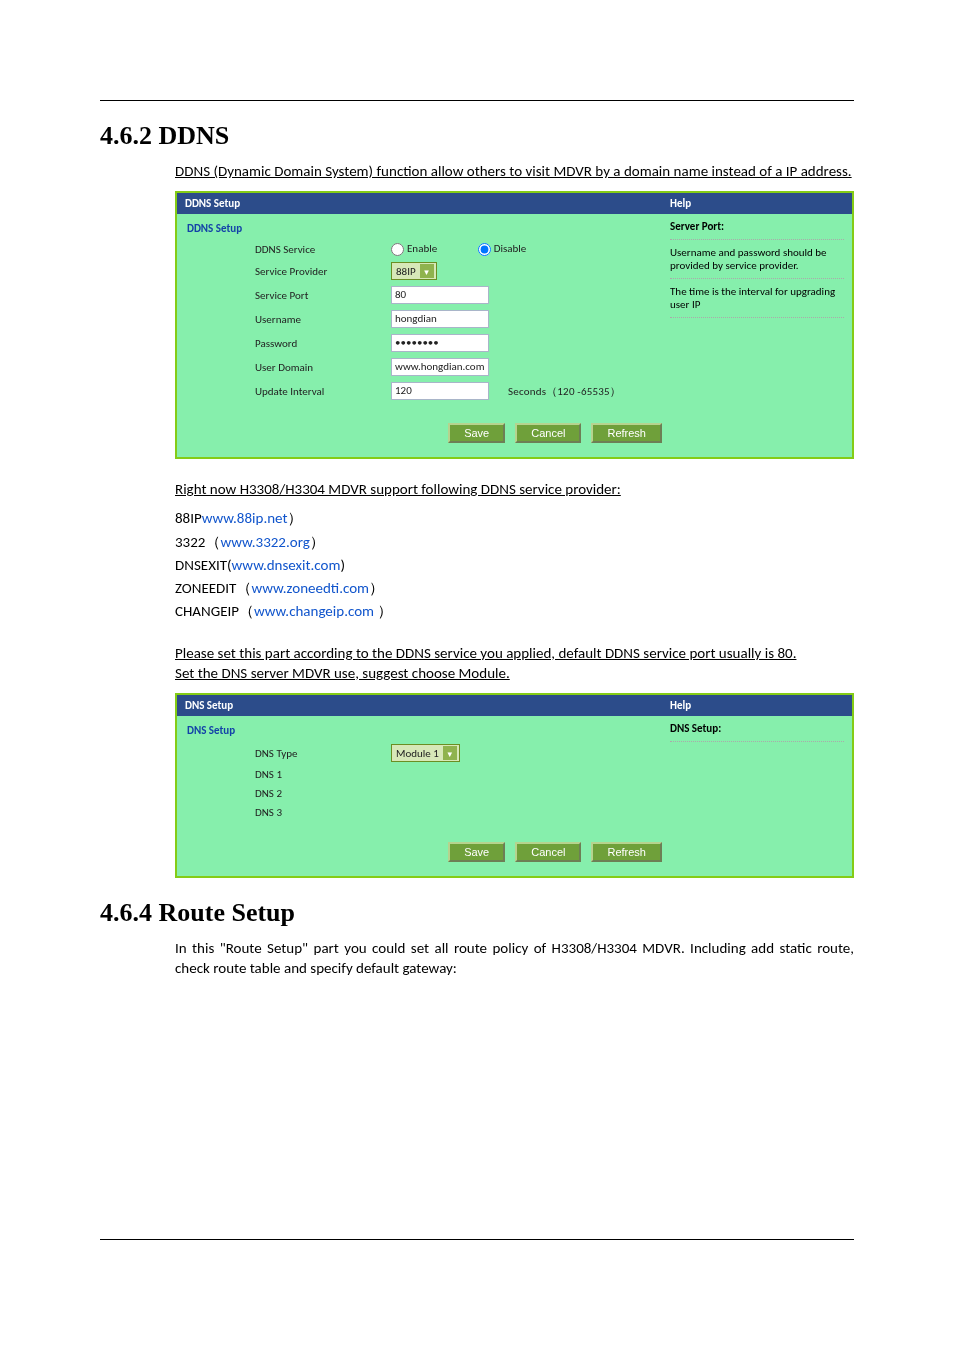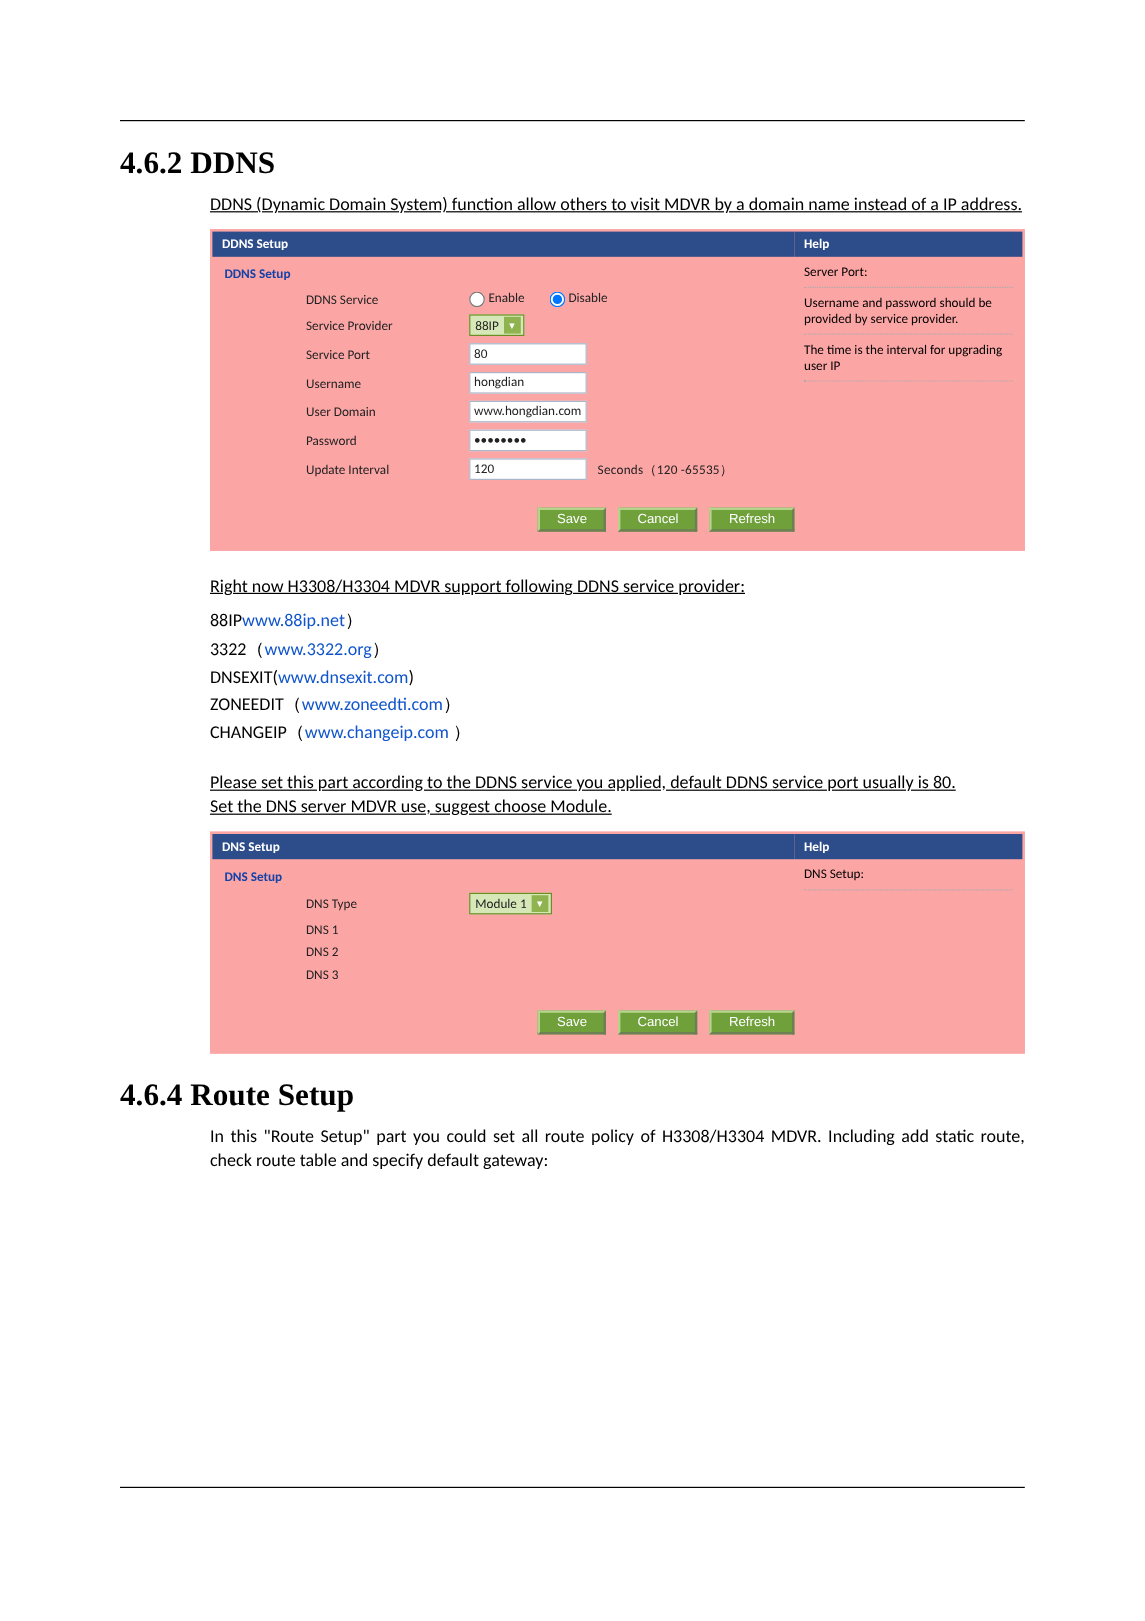--- a/index.html
+++ b/index.html
@@ -4,36 +4,36 @@
 <style>
   html,body{margin:0;padding:0;background:#fff;font-family:Calibri, Arial, sans-serif;color:#000;}
   .page{width:954px;margin:0 auto;padding:60px 0 160px 0;}
   .rule{border-top:1.5px solid #000;margin:40px 100px 20px 100px;}
   .footrule{border-top:1.5px solid #000;margin:260px 100px 0 100px;}
   h2{font-family:Georgia, 'Times New Roman', serif;font-weight:bold;font-size:26px;margin:18px 0 10px 100px;}
   .bodytext{margin:0 100px 0 175px;font-size:15px;line-height:1.35;text-decoration:underline;}
   .bodyjust{margin:0 100px 0 175px;font-size:15px;line-height:1.35;text-align:justify;}
   .providers{margin:8px 100px 0 175px;font-size:15px;line-height:1.55;}
   .providers a, .link{color:#1155cc;text-decoration:none;}
-  .screenshot{margin:10px 100px 20px 175px;border:2px solid #fca5a5;background:#fca5a5;}
+  .screenshot{margin:10px 100px 20px 175px;border:2px solid #84cc16;background:#86efac;}
   .main-area{display:flex;}
   .leftpanel{flex:1;padding:0;}
   .rightpanel{width:190px;}
   .panel-title{background:#2c4c8a;color:#fff;font-weight:bold;font-size:11px;padding:4px 8px;}
   .section-title{color:#1342a8;font-weight:bold;font-size:11px;padding:8px 8px 4px 10px;}
   .form-rows{padding:0 0 10px 30px;font-size:11px;color:#222;}
   .row{display:flex;align-items:center;padding:3px 0;}
   .row .lbl{width:136px;padding-left:48px;}
-  .row .ctl{display:flex;align-items:center;gap:9px;}
+  .row .ctl{display:flex;align-items:center;gap:19px;}
   .input-box{border:1px solid #a9b5c9;background:#fff;height:16px;padding:0 3px;font-size:11px;min-width:90px;display:inline-block;line-height:16px;}
   .select-box{border:1px solid #6b8e23;background:#d7e8b8;height:16px;padding:0 2px 0 4px;font-size:11px;display:inline-flex;align-items:center;gap:4px;}
   .select-caret{width:14px;height:14px;background:#8fb34e;display:inline-flex;align-items:center;justify-content:center;color:#fff;font-size:9px;}
   input[type=radio]{vertical-align:middle;margin:0 3px 0 0;}
   .help-box{padding:6px 8px;font-size:11px;}
-  .help-strong{font-weight:normal;margin-bottom:6px;}
+  .help-strong{font-weight:bold;margin-bottom:6px;}
   .help-sep{border-top:1px dotted #aaa;margin:6px 0;}
   .btnbar{display:flex;justify-content:flex-end;gap:10px;padding:10px 0 14px 0;}
   .btn3d{font-size:11px;color:#fff;background:#6fa03a;border:2px outset #b6d38e;padding:2px 14px;cursor:pointer;}
   .px{letter-spacing:0.2px;}
 </style>
 </head>
 <body>
 
 <div class="page">
   <div class="rule"></div>
@@ -71,29 +71,29 @@
                 <span class="input-box">80</span>
               </span>
           </div>
           <div class="row">
             <span class="lbl">Username</span>
             <span class="ctl">
                 <span class="input-box">hongdian</span>
               </span>
           </div>
           <div class="row">
+            <span class="lbl">Password</span>
+            <span class="ctl">
+                <span class="input-box">••••••••</span>
+              </span>
+          </div>
+          <div class="row">
             <span class="lbl">User Domain</span>
             <span class="ctl">
                 <span class="input-box">www.hongdian.com</span>
-              </span>
-          </div>
-          <div class="row">
-            <span class="lbl">Password</span>
-            <span class="ctl">
-                <span class="input-box">••••••••</span>
               </span>
           </div>
           <div class="row">
             <span class="lbl">Update Interval</span>
             <span class="ctl">
               <span class="input-box">120</span>
               <span class="px">Seconds（120 -65535）</span>
             </span>
           </div>
         </div>

